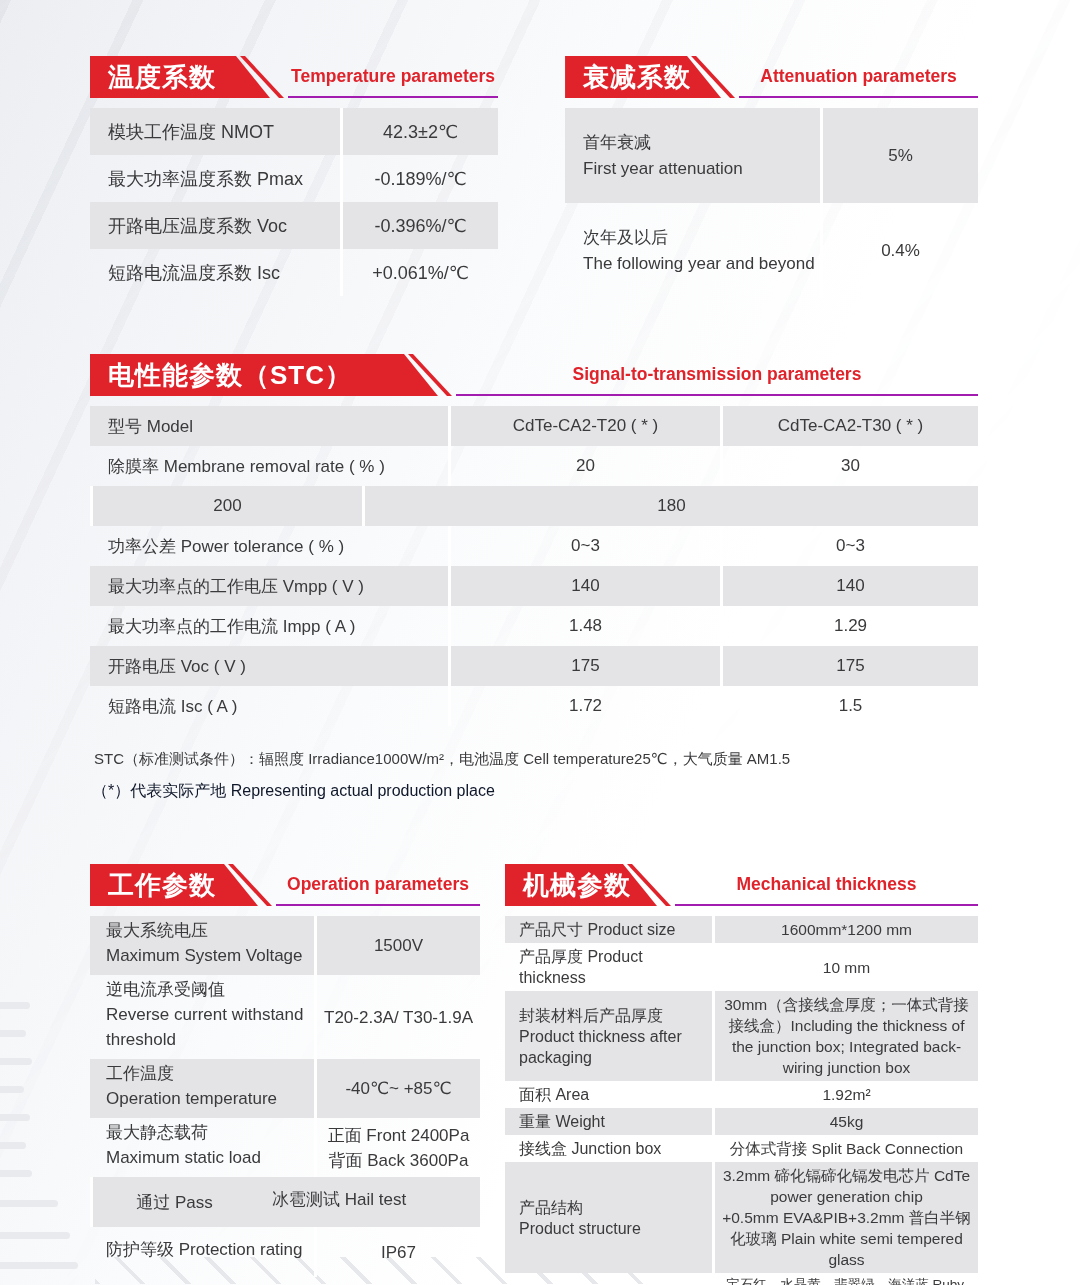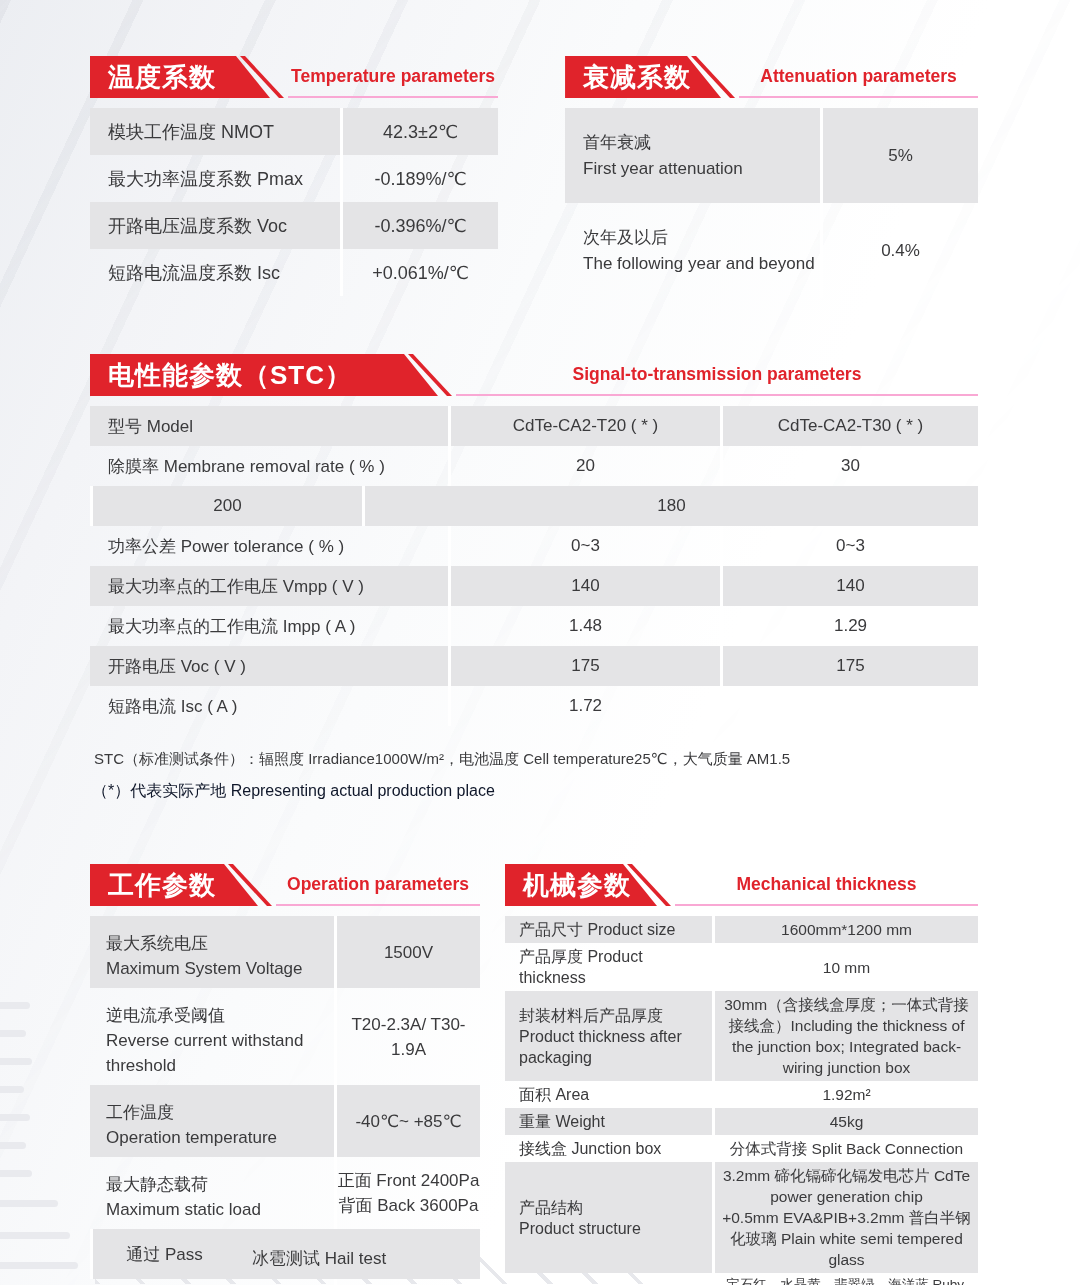--- a/index.html
+++ b/index.html
@@ -28,21 +28,21 @@
   .col-mech{width:473px;}
   .sec-stc{margin-top:56px;}
   
   .sec-header{position:relative;height:42px;margin-bottom:10px;}
   .badge{position:absolute;left:0;top:0;height:42px;background:#e0232b;
     clip-path:polygon(0 0,calc(100% - 34px) 0,100% 100%,0 100%);
     display:flex;align-items:center;padding-left:18px;box-sizing:border-box;
     color:#fff;font-weight:bold;font-size:26px;letter-spacing:1px;}
   .slash{position:absolute;top:0;height:42px;width:44px;background:#e0232b;
     clip-path:polygon(0 0,5px 0,44px 100%,39px 100%);}
-  .entitle{position:absolute;right:0;top:0;bottom:0;border-bottom:2px solid #f9a8d4;
+  .entitle{position:absolute;right:0;top:0;bottom:0;border-bottom:2px solid #a21caf;
     display:flex;align-items:center;justify-content:center;
     color:#e0232b;font-weight:bold;font-size:17.5px;}
   .h-temp .badge{width:180px}.h-temp .slash{left:150px}.h-temp .entitle{left:198px}
   .h-attn .badge{width:156px}.h-attn .slash{left:126px}.h-attn .entitle{left:174px}
   .h-stc  .badge{width:348px}.h-stc  .slash{left:318px}.h-stc  .entitle{left:366px}
   .h-oper .badge{width:168px}.h-oper .slash{left:138px}.h-oper .entitle{left:186px}
   .h-mech .badge{width:152px}.h-mech .slash{left:122px}.h-mech .entitle{left:170px}
   
   .t-row{display:flex;align-items:stretch;}
   .t-row.g{background:#e4e4e6;}
@@ -54,21 +54,21 @@
   .tbl-temp .lab{flex:1;}
   .tbl-temp .val{width:158px;}
   .tbl-attn .t-row{min-height:95px;font-size:17px;}
   .tbl-attn .lab{flex:1;line-height:26px;}
   .tbl-attn .val{width:158px;}
   .tbl-stc .t-row{min-height:40px;font-size:17px;}
   .tbl-stc .c1{flex:0 0 358px;padding-left:18px;}
   .tbl-stc .c2{flex:0 0 272px;}
   .tbl-stc .c3{flex:1;}
   .tbl-oper .t-row{font-size:17px;padding:0;}
-  .tbl-oper .lab{width:244px;line-height:25px;padding-top:15px;padding-bottom:7px;padding-left:16px;align-items:center;}
+  .tbl-oper .lab{width:224px;line-height:25px;padding-top:2px;padding-bottom:7px;padding-left:16px;align-items:center;}
   .tbl-oper .val{flex:1;line-height:25px;}
   .tbl-oper .t-row{min-height:50px;}
   .tbl-mech .t-row{font-size:16px;min-height:27px;}
   .tbl-mech .lab{width:207px;padding-left:14px;line-height:21px;padding-top:3px;padding-bottom:3px;}
   .tbl-mech .val{flex:1;line-height:21px;font-size:15.5px;padding:3px 4px;}
   .tbl-mech .val.small{font-size:13.5px;line-height:17px;}
   
   .stc-note{margin-top:24px;font-size:15px;color:#3a3a3c;padding-left:4px;}
   .stc-red{margin-top:12px;font-size:16px;color:#0f172a;padding-left:2px;}
 </style>
@@ -178,20 +178,21 @@
         <div class="cell c3 val">1.29</div>
       </div>
       <div class="t-row g">
         <div class="cell c1 lab">开路电压 Voc ( V )</div>
         <div class="cell c2 val">175</div>
         <div class="cell c3 val">175</div>
       </div>
       <div class="t-row">
         <div class="cell c1 lab">短路电流 Isc ( A )</div>
         <div class="cell c2 val">1.72</div>
+        <div class="cell c3 val">1.5</div>
       </div>
     </div>
     <div class="stc-note">STC（标准测试条件）：辐照度 Irradiance1000W/m²，电池温度 Cell temperature25℃，大气质量 AM1.5</div>
     <div class="stc-red">（*）代表实际产地 Representing actual production place</div>
   </div>
 
   <div class="row3">
     <div class="col-oper">
       <div class="sec-header h-oper">
         <div class="badge">工作参数</div>

